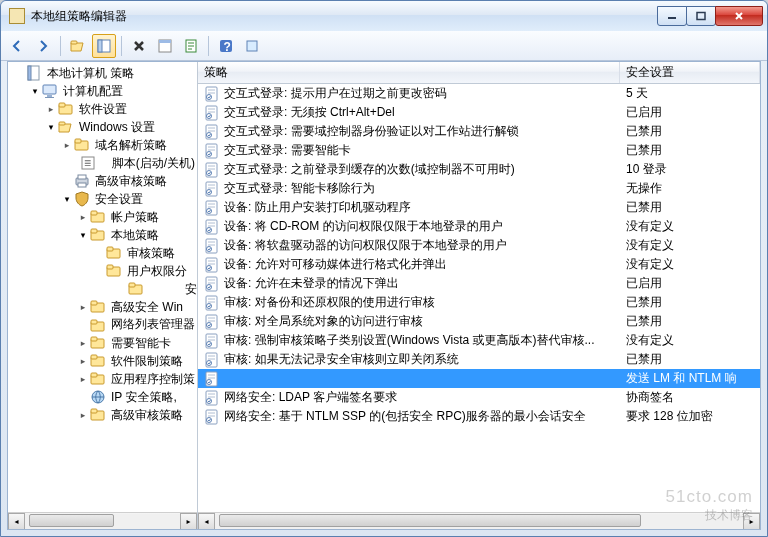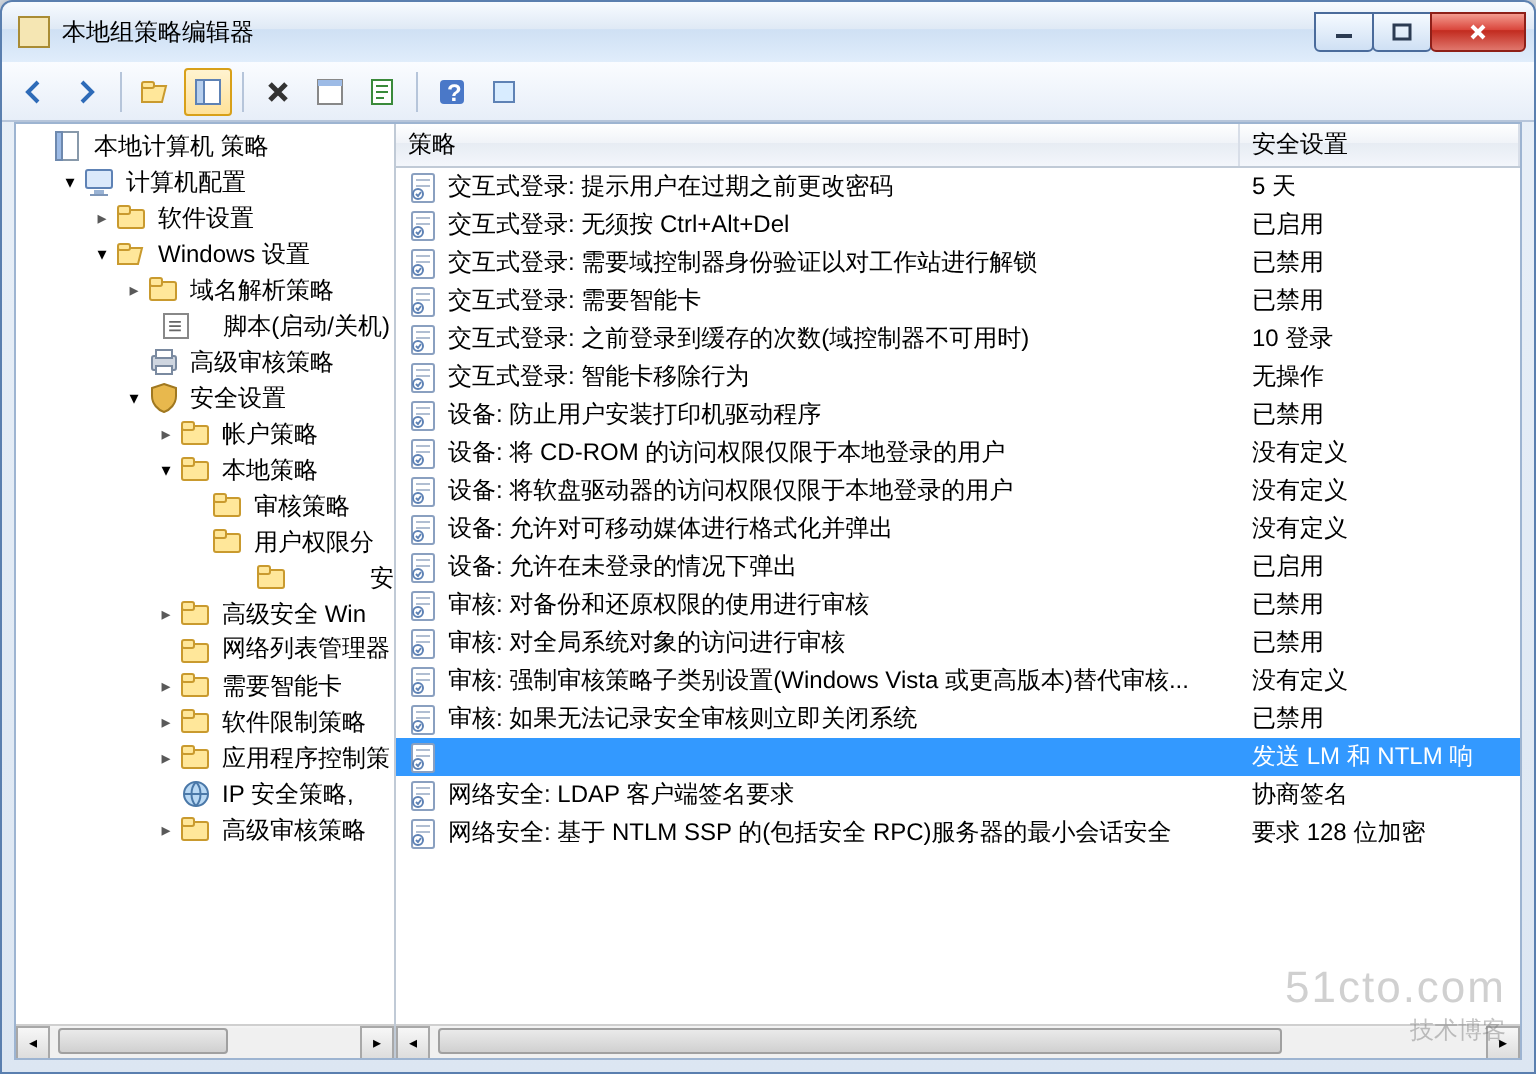--- a/index.html
+++ b/index.html
@@ -56,21 +56,21 @@
 .hscroll { height:17px; background:linear-gradient(#f4f4f4,#e4e4e4); border-top:1px solid #cfcfcf; display:flex; align-items:center; }
 .hscroll .thumb { height:13px; background:linear-gradient(#eaeaea,#d0d0d0); border:1px solid #a0a0a0; border-radius:2px; }
 .hscroll .arrow { width:17px; height:17px; background:linear-gradient(#f7f7f7,#ddd); border:1px solid #a8a8a8; display:flex; align-items:center; justify-content:center; font-size:8px; cursor:pointer; }
 .hscroll .track { flex:1; background:#f0f0f0; height:15px; margin:0 0; position:relative; }
 
 
 .folder-icon svg, .policy-icon svg, .tree-icon svg { display:block; }
 
 
 .watermark-box { position:absolute; right:14px; bottom:12px; text-align:right; pointer-events:none; }
-.wm1 { font-size:22px; color:rgba(120,120,120,.35); letter-spacing:1px; font-family:Arial,sans-serif; }
+.wm1 { font-size:17px; color:rgba(120,120,120,.35); letter-spacing:1px; font-family:Arial,sans-serif; }
 .wm2 { font-size:12px; color:rgba(120,120,120,.45); display:flex; align-items:center; justify-content:flex-end; gap:4px; }
 </style>
 </head>
 <body>
 
 <svg width="0" height="0" style="position:absolute">
   <defs>
     <g id="svg-folder">
         <rect x="1" y="4" width="13" height="9" rx="1" fill="#ffe79a" stroke="#c99a2e"></rect>
         <rect x="1" y="2" width="6" height="4" rx="1" fill="#ffe79a" stroke="#c99a2e"></rect>

